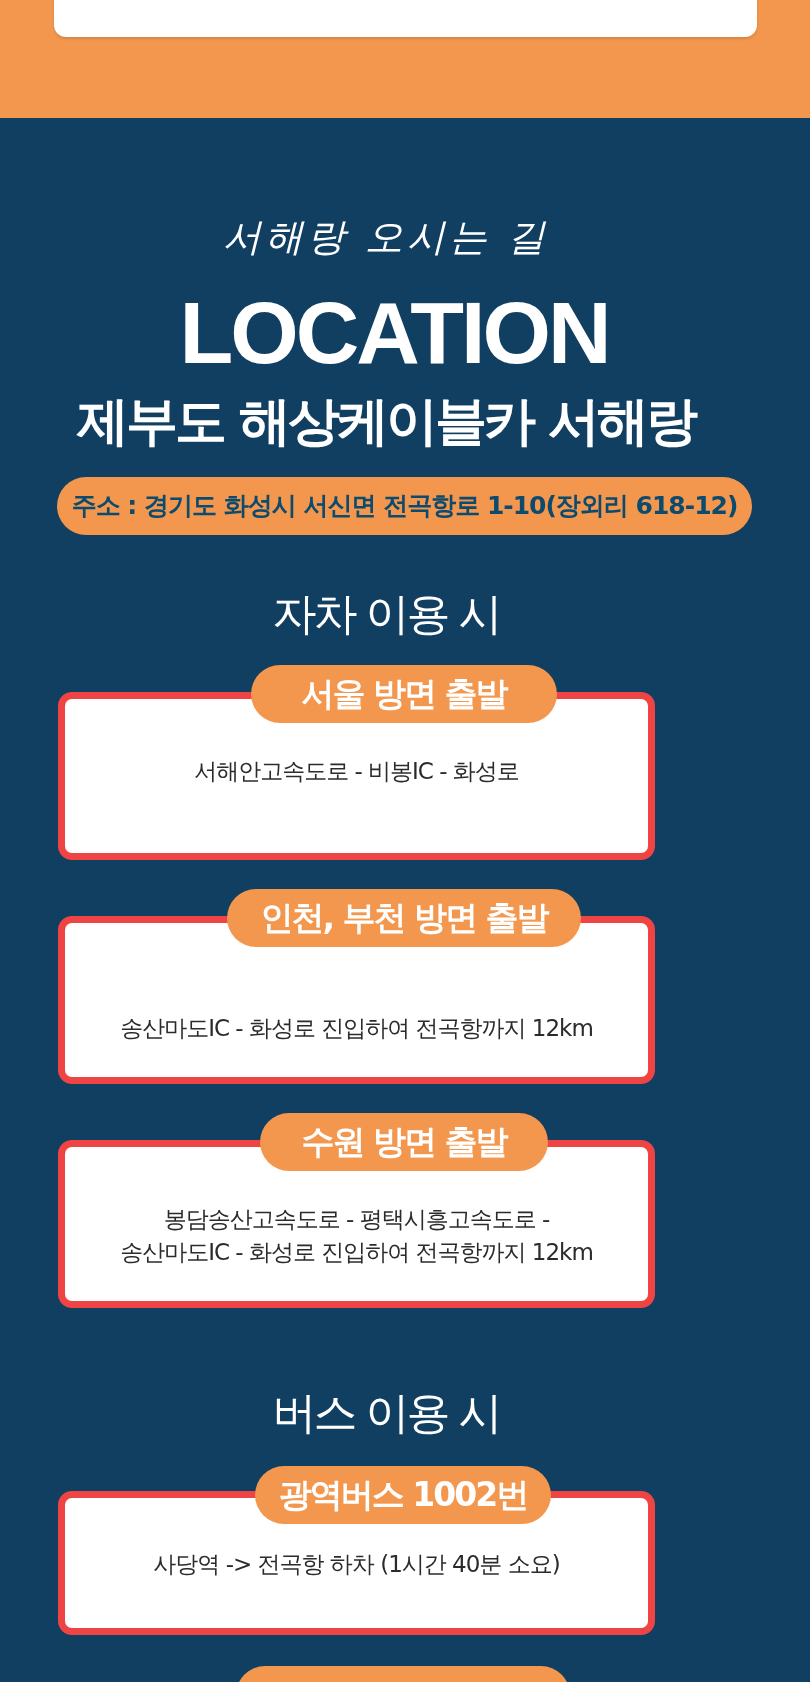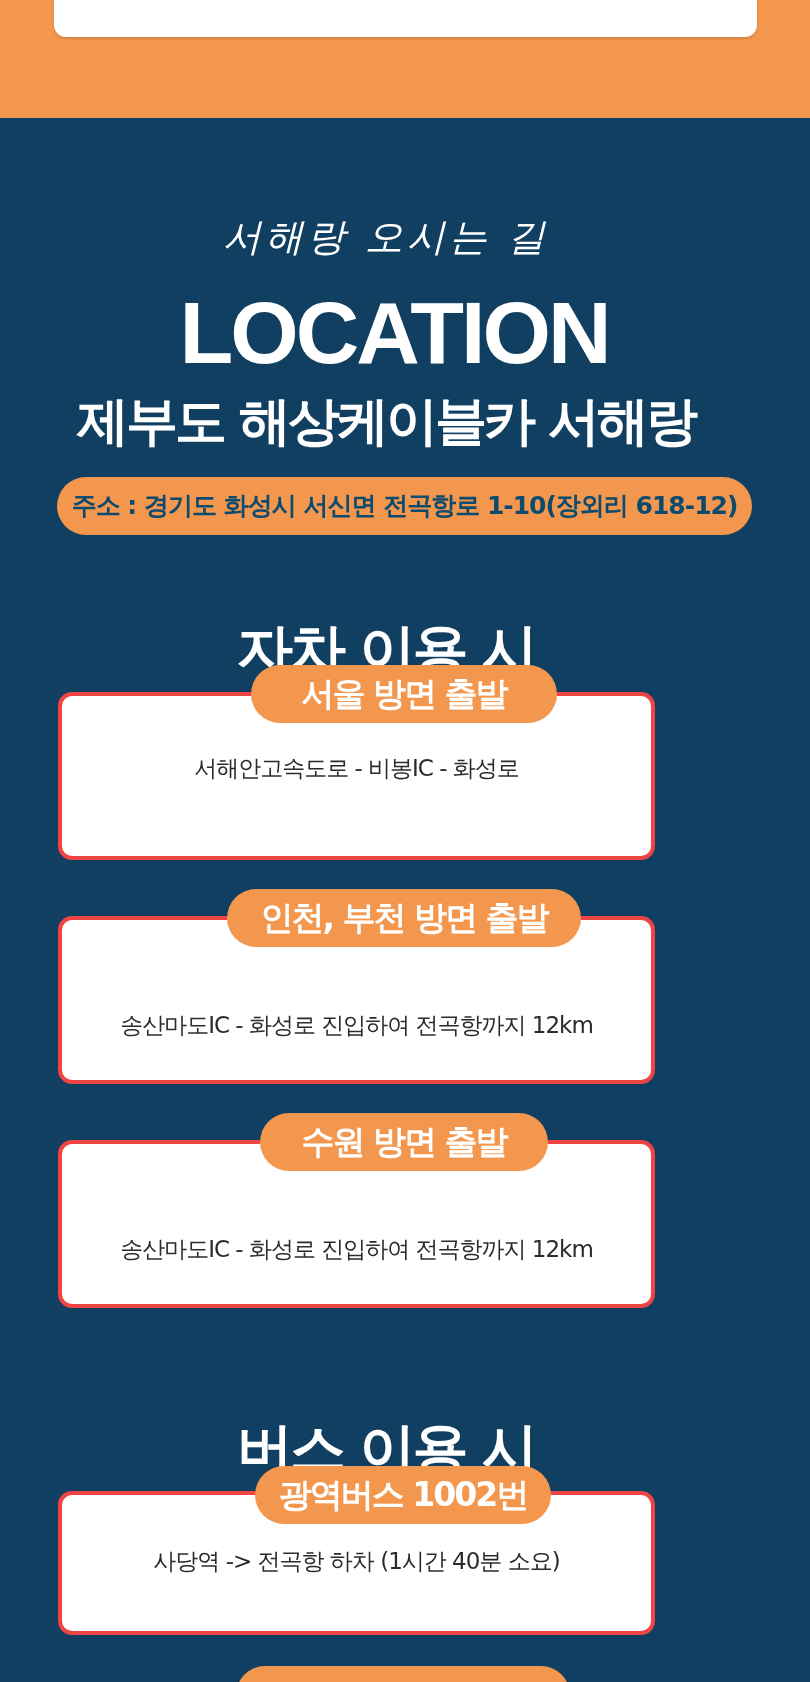--- a/index.html
+++ b/index.html
@@ -12,25 +12,25 @@
   .navy { position: absolute; left: 0; top: 118px; width: 810px; height: 1564px; background: #113f61; }
 
   .center { position: absolute; left: 0; width: 772px; text-align: center; color: #fff; }
 
   .script-title { top: 212px; font-size: 38px; font-family: "DejaVu Serif", serif; font-style: italic; letter-spacing: 4px; font-weight: normal; }
   .big-title { top: 285px; font-size: 88px; font-weight: bold; font-family: "Liberation Sans", sans-serif; letter-spacing: -3px; line-height: 96px; padding-left: 16px; }
   .sub-title { top: 390px; font-size: 52px; font-weight: bold; letter-spacing: -3px; line-height: 62px; }
 
   .address-pill { position: absolute; left: 57px; top: 477px; width: 695px; height: 58px; background: #f3974e; border-radius: 29px; color: #0c4a6e; font-size: 25px; font-weight: bold; letter-spacing: -1px; text-align: center; line-height: 58px; }
 
-  .section-heading { font-size: 56px; font-weight: bold; letter-spacing: -3px; line-height: 56px; margin-top: 36px; }
+  .section-heading { font-size: 44px; font-weight: normal; letter-spacing: -3px; line-height: 56px; }
   .h-car { top: 586px; }
   .h-bus { top: 1385px; }
 
-  .route-card { position: absolute; left: 58px; width: 597px; background: #fff; border: 4px solid #ef4444; border-radius: 14px; }
+  .route-card { position: absolute; left: 58px; width: 597px; background: #fff; border: 7px solid #ef4444; border-radius: 14px; }
   .route-card .desc { position: absolute; left: 0; right: 0; text-align: center; color: #2b2b2b; font-size: 23px; line-height: 33px; letter-spacing: -1px; }
 
   .pill { position: absolute; background: #f3974e; border-radius: 30px; color: #fff; font-weight: bold; text-align: center; font-size: 33px; letter-spacing: -2px; }
 </style>
 </head>
 <body>
 
 <div class="top-band">
   <div class="top-card"></div>
 </div>
@@ -49,20 +49,21 @@
   <div class="desc" style="top:56px;">서해안고속도로 - 비봉IC - 화성로</div>
 </div>
 <div class="pill" style="left:251px; top:665px; width:306px; height:58px; line-height:58px;">서울 방면 출발</div>
 
 <div class="route-card" style="top:916px; height:168px;">
   <div class="desc" style="top:89px;">송산마도IC - 화성로 진입하여 전곡항까지 12km</div>
 </div>
 <div class="pill" style="left:227px; top:889px; width:354px; height:58px; line-height:58px;">인천, 부천 방면 출발</div>
 
 <div class="route-card" style="top:1140px; height:168px;">
+  <div class="desc" style="top:56px;">봉담송산고속도로 - 평택시흥고속도로 -</div>
   <div class="desc" style="top:89px;">송산마도IC - 화성로 진입하여 전곡항까지 12km</div>
 </div>
 <div class="pill" style="left:260px; top:1113px; width:288px; height:58px; line-height:58px;">수원 방면 출발</div>
 
 <div class="center section-heading h-bus">버스 이용 시</div>
 
 <div class="route-card" style="top:1491px; height:144px;">
   <div class="desc" style="top:50px;">사당역 -&gt; 전곡항 하차 (1시간 40분 소요)</div>
 </div>
 <div class="pill" style="left:255px; top:1466px; width:296px; height:58px; line-height:58px;">광역버스 1002번</div>

